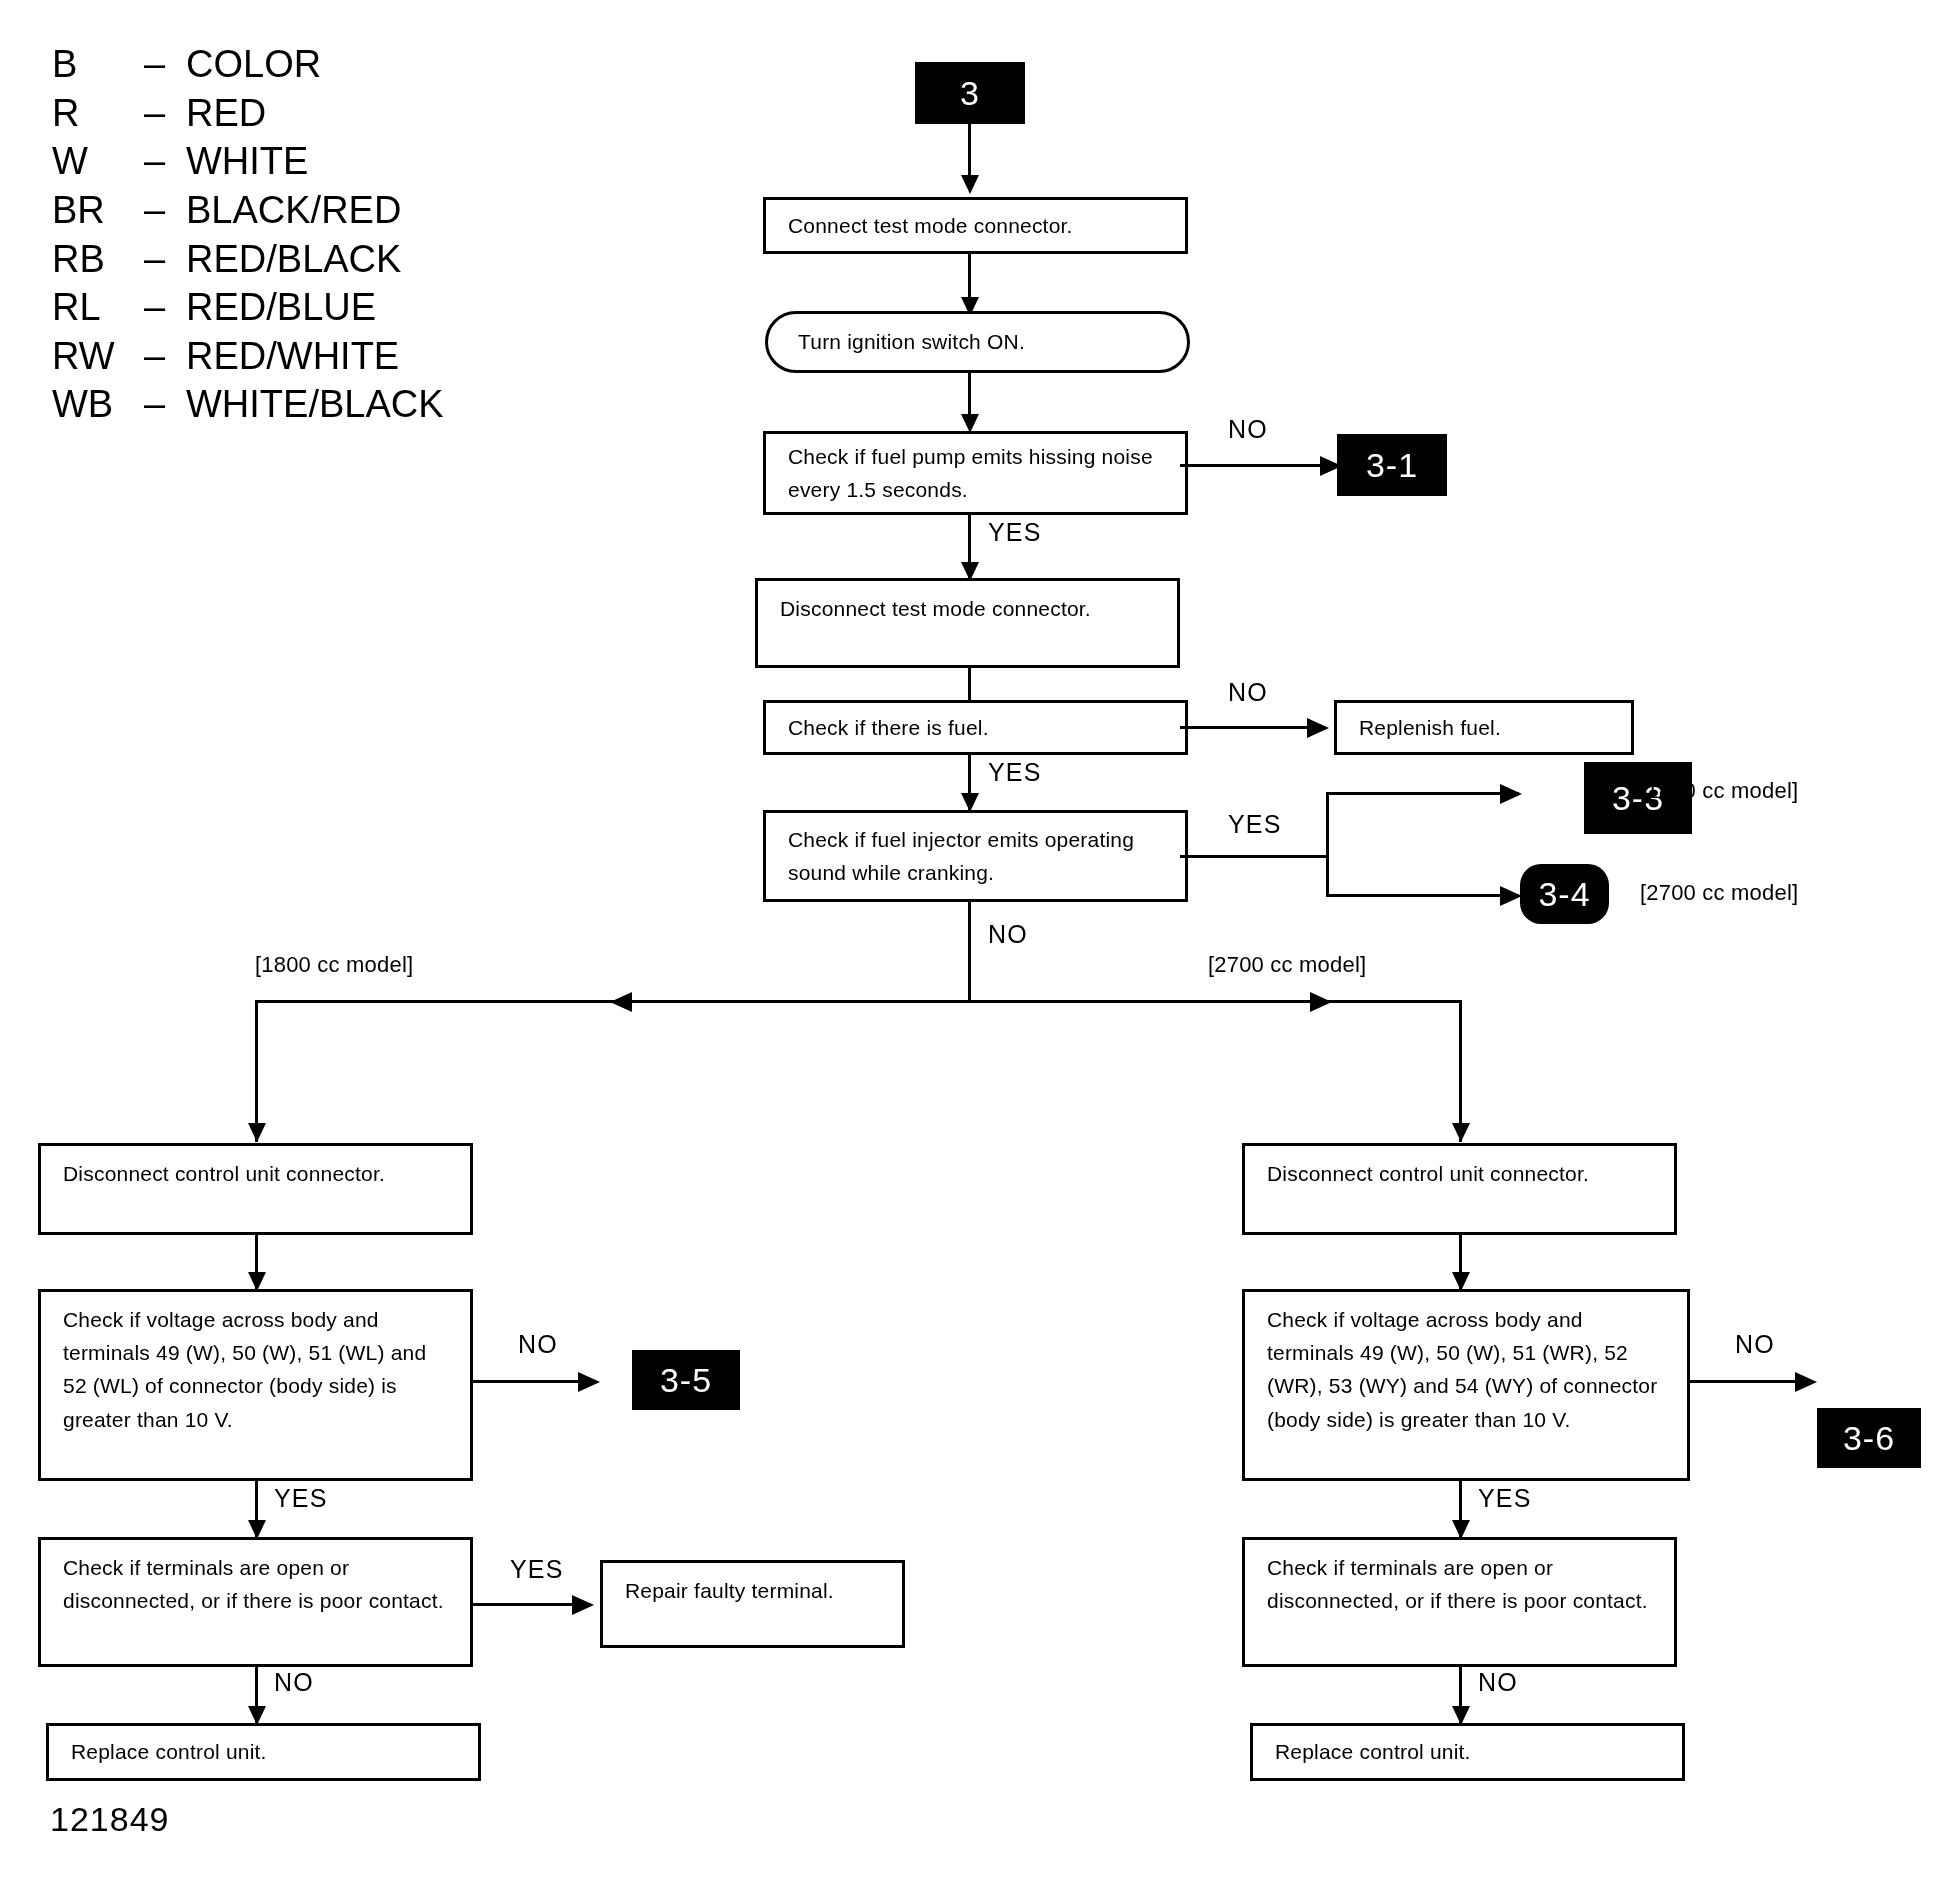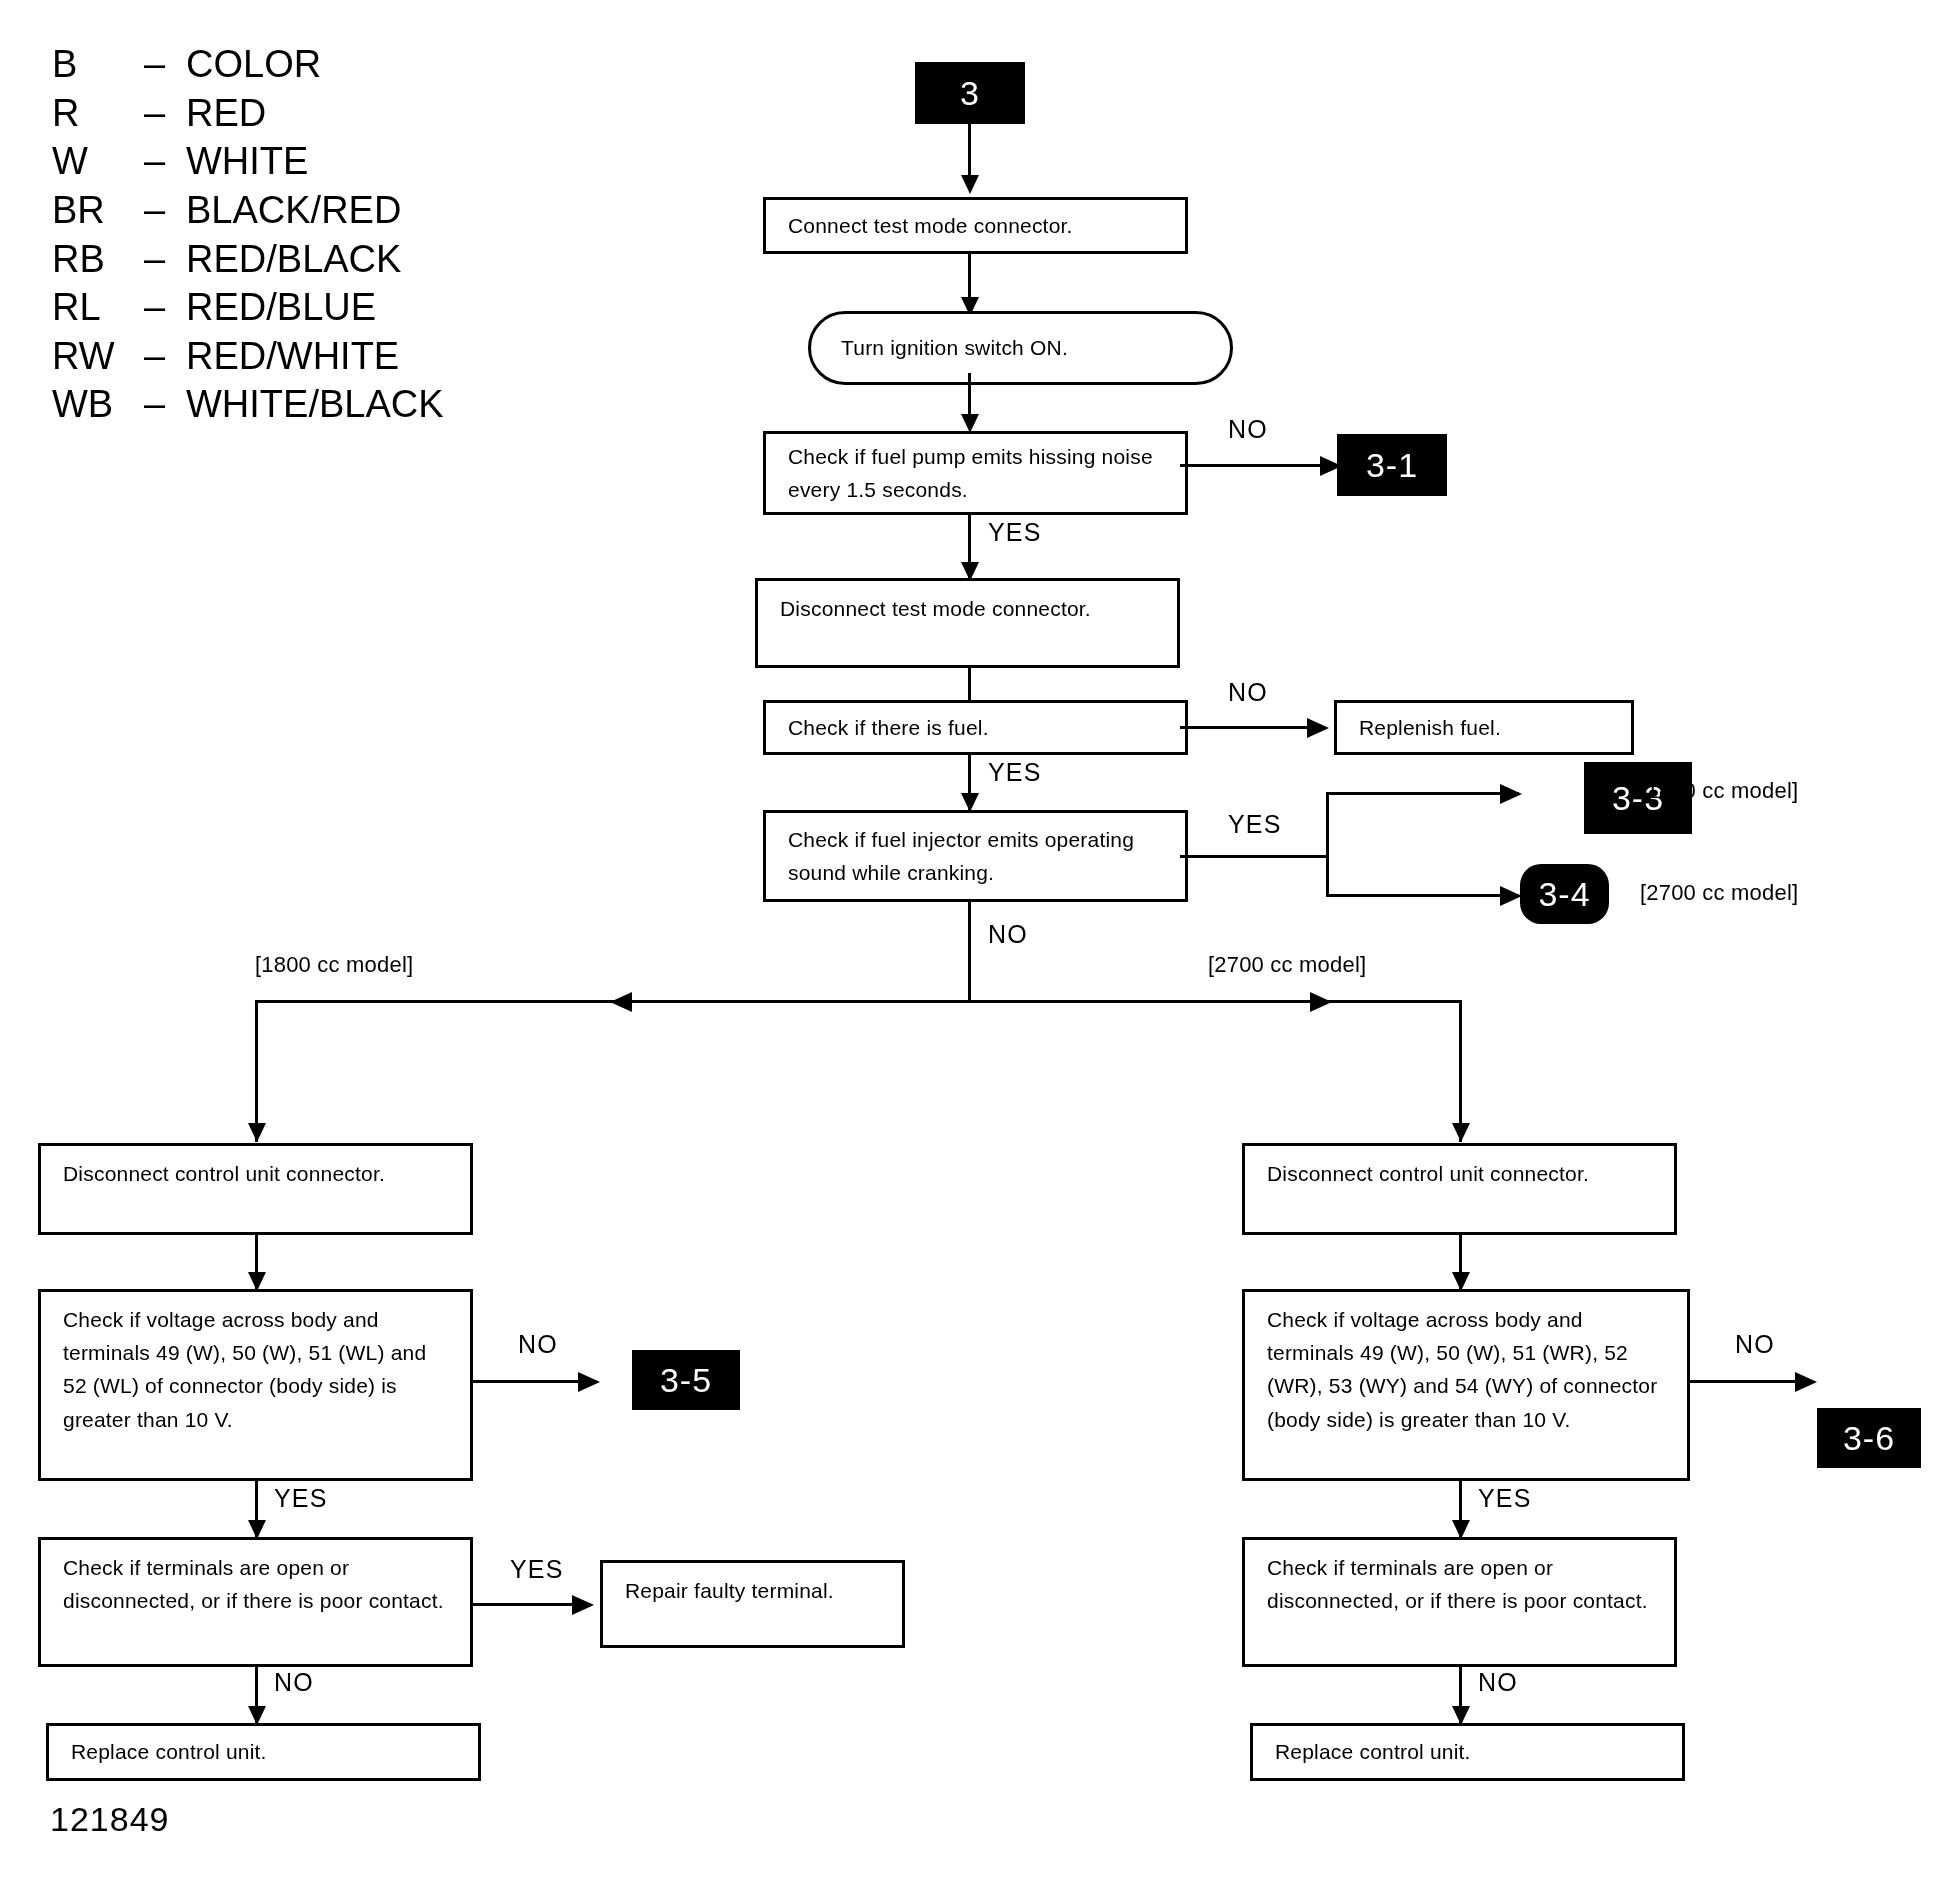--- a/index.html
+++ b/index.html
@@ -192,21 +192,21 @@
   <div class="vline" style="left:968px; top:124px; height:65px;"></div>
   <div class="arrow-down" style="left:961px; top:175px;"></div>
 
   <div class="box center-v" style="left:755px; top:197px; width:425px; height:57px;">
     <span>Connect test mode connector.</span>
   </div>
 
   <div class="vline" style="left:968px; top:254px; height:56px;"></div>
   <div class="arrow-down" style="left:961px; top:297px;"></div>
 
-  <div class="box stadium center-v" style="left:800px; top:311px; width:425px; height:74px;">
+  <div class="box stadium center-v" style="left:757px; top:311px; width:425px; height:62px;">
     <span>Turn ignition switch ON.</span>
   </div>
 
   <div class="vline" style="left:968px; top:373px; height:56px;"></div>
   <div class="arrow-down" style="left:961px; top:414px;"></div>
 
   <div class="box center-v" style="left:755px; top:431px; width:425px; height:84px;">
     <span>Check if fuel pump emits hissing noise every 1.5 seconds.</span>
   </div>
 

